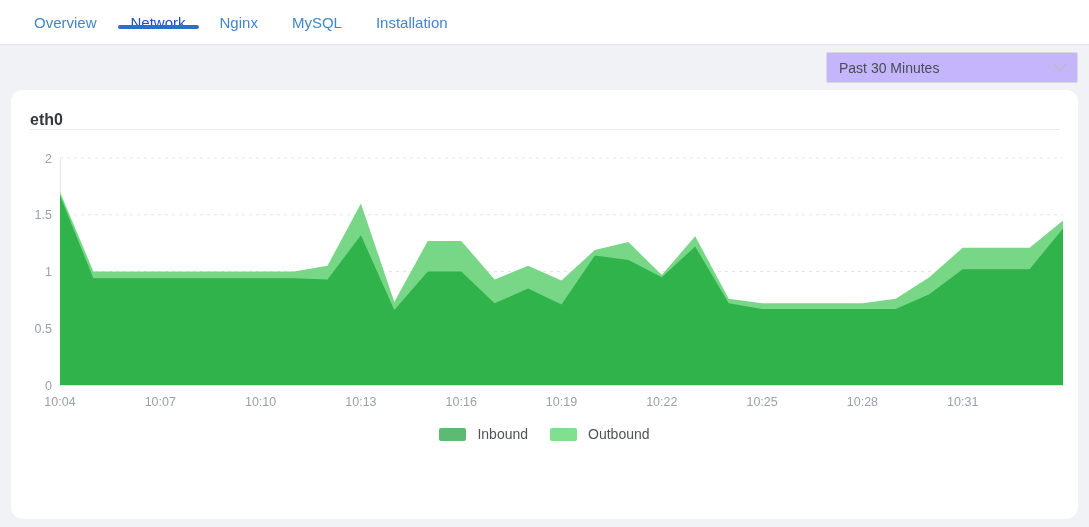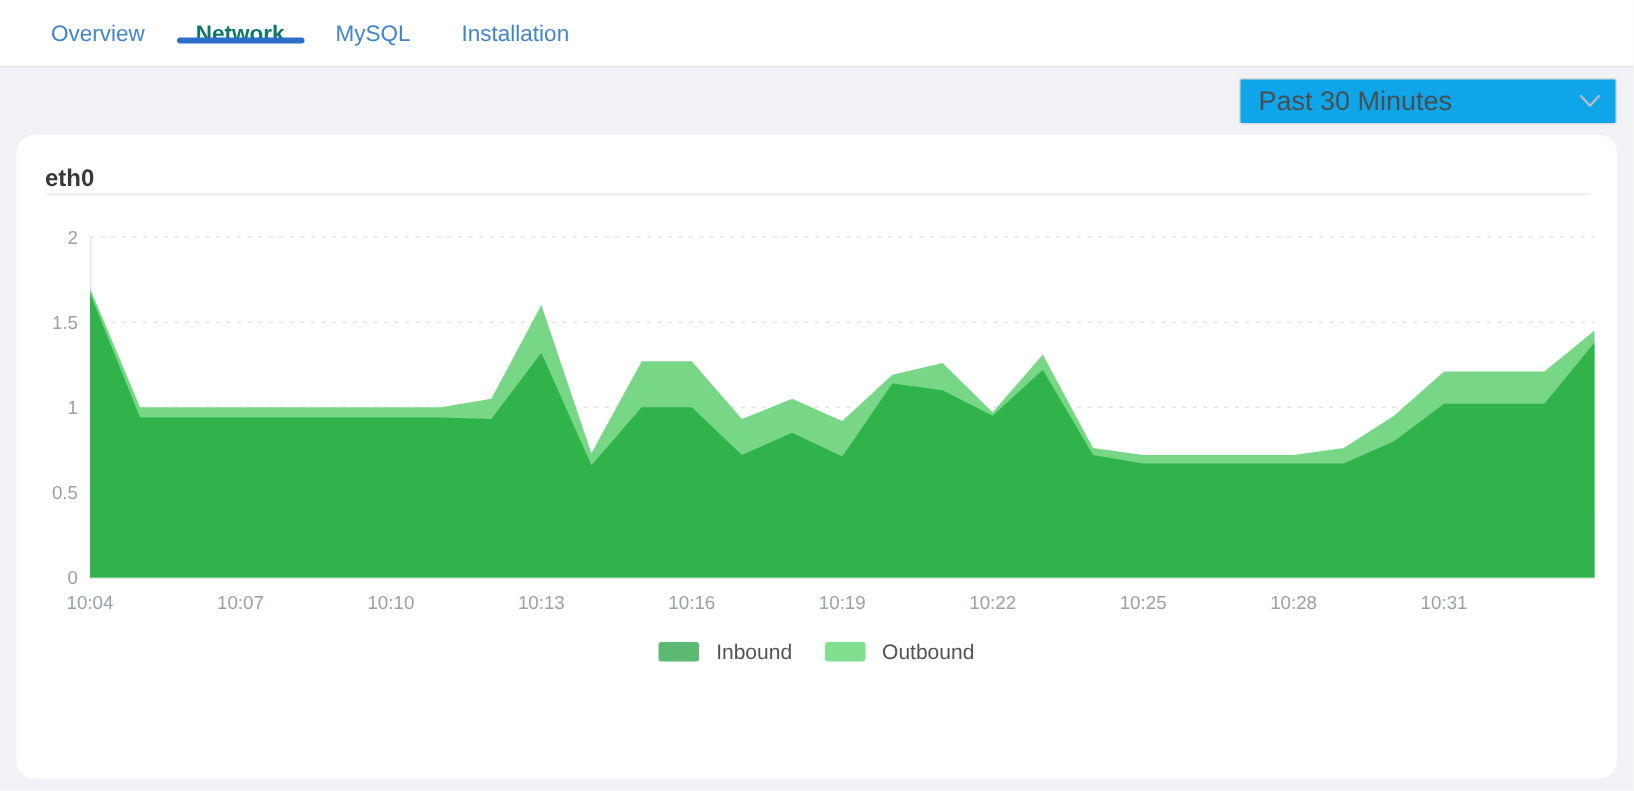--- a/index.html
+++ b/index.html
@@ -23,48 +23,48 @@
     position: relative;
     display: flex;
     align-items: center;
     padding: 0 13px;
     margin: 16px 4px;
     font-size: 15px;
     color: #4285c9;
     cursor: pointer;
     white-space: nowrap;
   }
-  .tab.active { color: #0f766e; font-weight: bold; }
+  .tab.active { color: #1d4ed8; font-weight: normal; }
   .tab.active::after {
     content: "";
     position: absolute;
     left: 0; right: 0; bottom: -1px;
     height: 4px;
     background: #2b6fc8;
     border-radius: 2px;
   }
   
   .toolbar {
     height: 45px;
     display: flex;
     justify-content: flex-end;
     align-items: center;
     padding-right: 11px;
   }
   .select {
     width: 252px;
     height: 31px;
-    background: #0ea5e9;
+    background: #c4b5fd;
     border: 1px solid #d6dade;
     border-radius: 2px;
     display: flex;
     align-items: center;
     justify-content: space-between;
     padding: 0 10px 0 12px;
-    font-size: 18px;
+    font-size: 14px;
     color: #494e53;
     cursor: pointer;
   }
   .select .chev { display: flex; align-items: center; }
   
   .card {
     margin: 0 11px;
     background: #ffffff;
     border-radius: 12px;
     height: 429px;
@@ -105,20 +105,21 @@
     cursor: pointer;
   }
   .swatch { width: 27px; height: 13px; border-radius: 2px; }
 </style>
 </head>
 <body>
 
 <div class="tabbar">
   <div class="tab">Overview</div>
   <div class="tab active">Network</div>
+  <div class="tab">Nginx</div>
   <div class="tab">MySQL</div>
   <div class="tab">Installation</div>
 </div>
 
 <div class="toolbar">
   <div class="select">
     <span>Past 30 Minutes</span>
     <span class="chev">
       <svg width="14" height="9" viewBox="0 0 14 9">
         <polyline points="1,1 7,7.5 13,1" fill="none" stroke="#b7bdc3" stroke-width="1.6" stroke-linecap="round" stroke-linejoin="round"></polyline>

